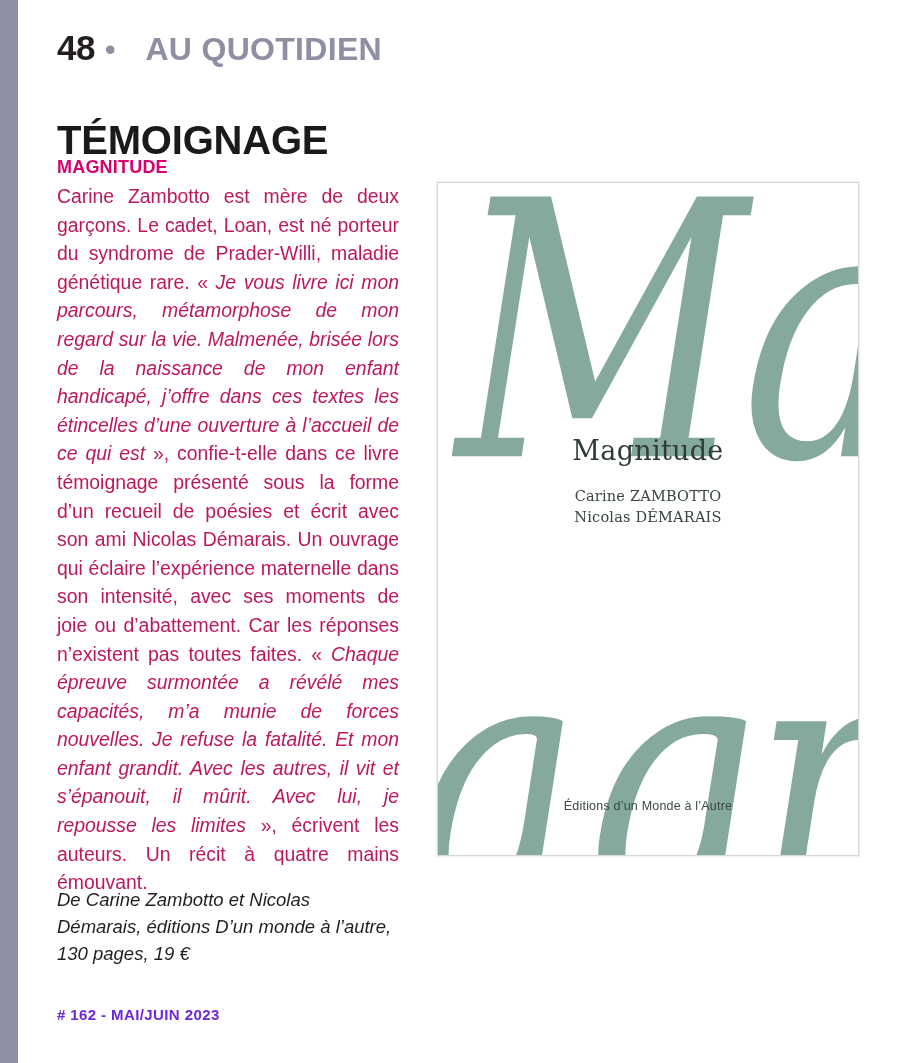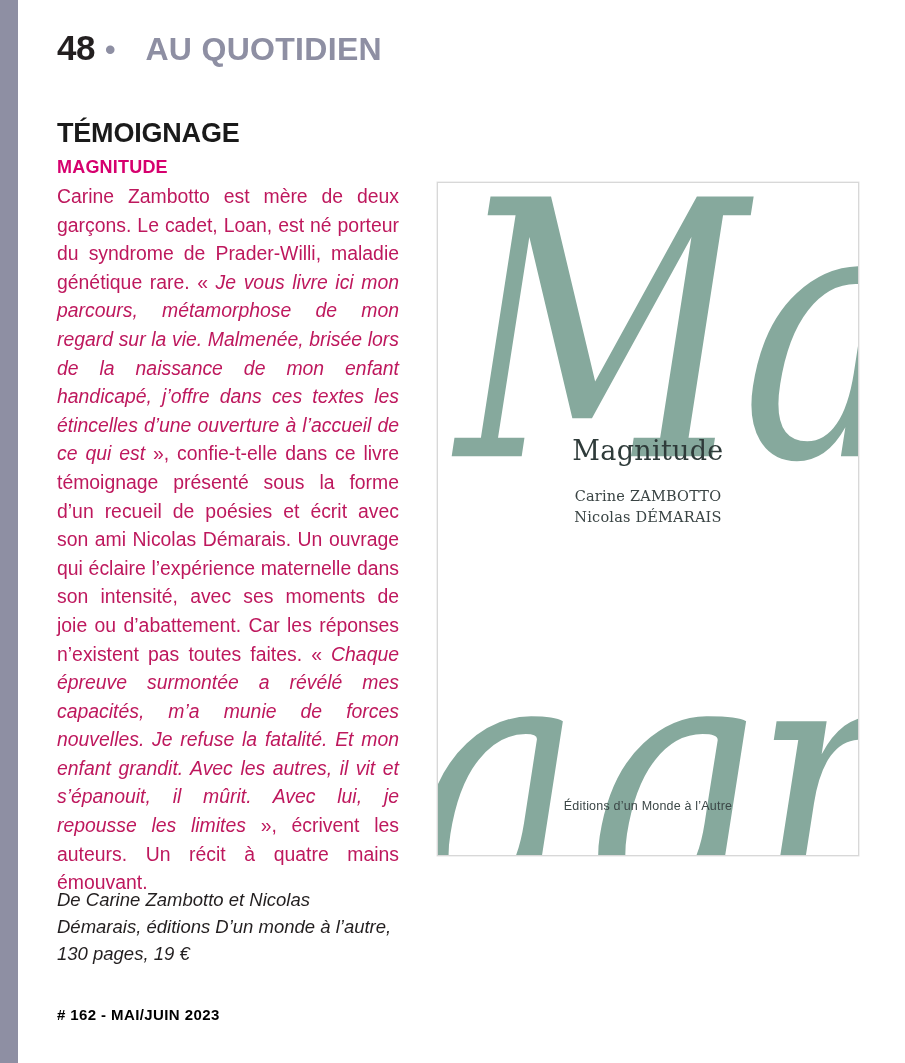--- a/index.html
+++ b/index.html
@@ -60,21 +60,21 @@
     color: #8e8fa3;
     letter-spacing: 0.3px;
     margin-left: 20px;
   }
 
   
   .title {
     position: absolute;
     left: 57px;
     top: 118px;
-    font-size: 27px;
+    font-size: 40px;
     font-weight: bold;
     letter-spacing: -0.2px;
     color: #1a1a1a;
   }
   .subtitle {
     position: absolute;
     left: 57px;
     top: 157px;
     font-size: 18px;
     font-weight: bold;
@@ -108,21 +108,21 @@
     color: #231f20;
   }
 
   .footer {
     position: absolute;
     left: 57px;
     top: 1006px;
     font-size: 15px;
     font-weight: bold;
     letter-spacing: 0.4px;
-    color: #000000;
+    color: #6d28d9;
   }
 
   
   .cover {
     position: absolute;
     left: 437px;
     top: 182px;
     width: 420px;
     height: 672px;
     background: #ffffff;

